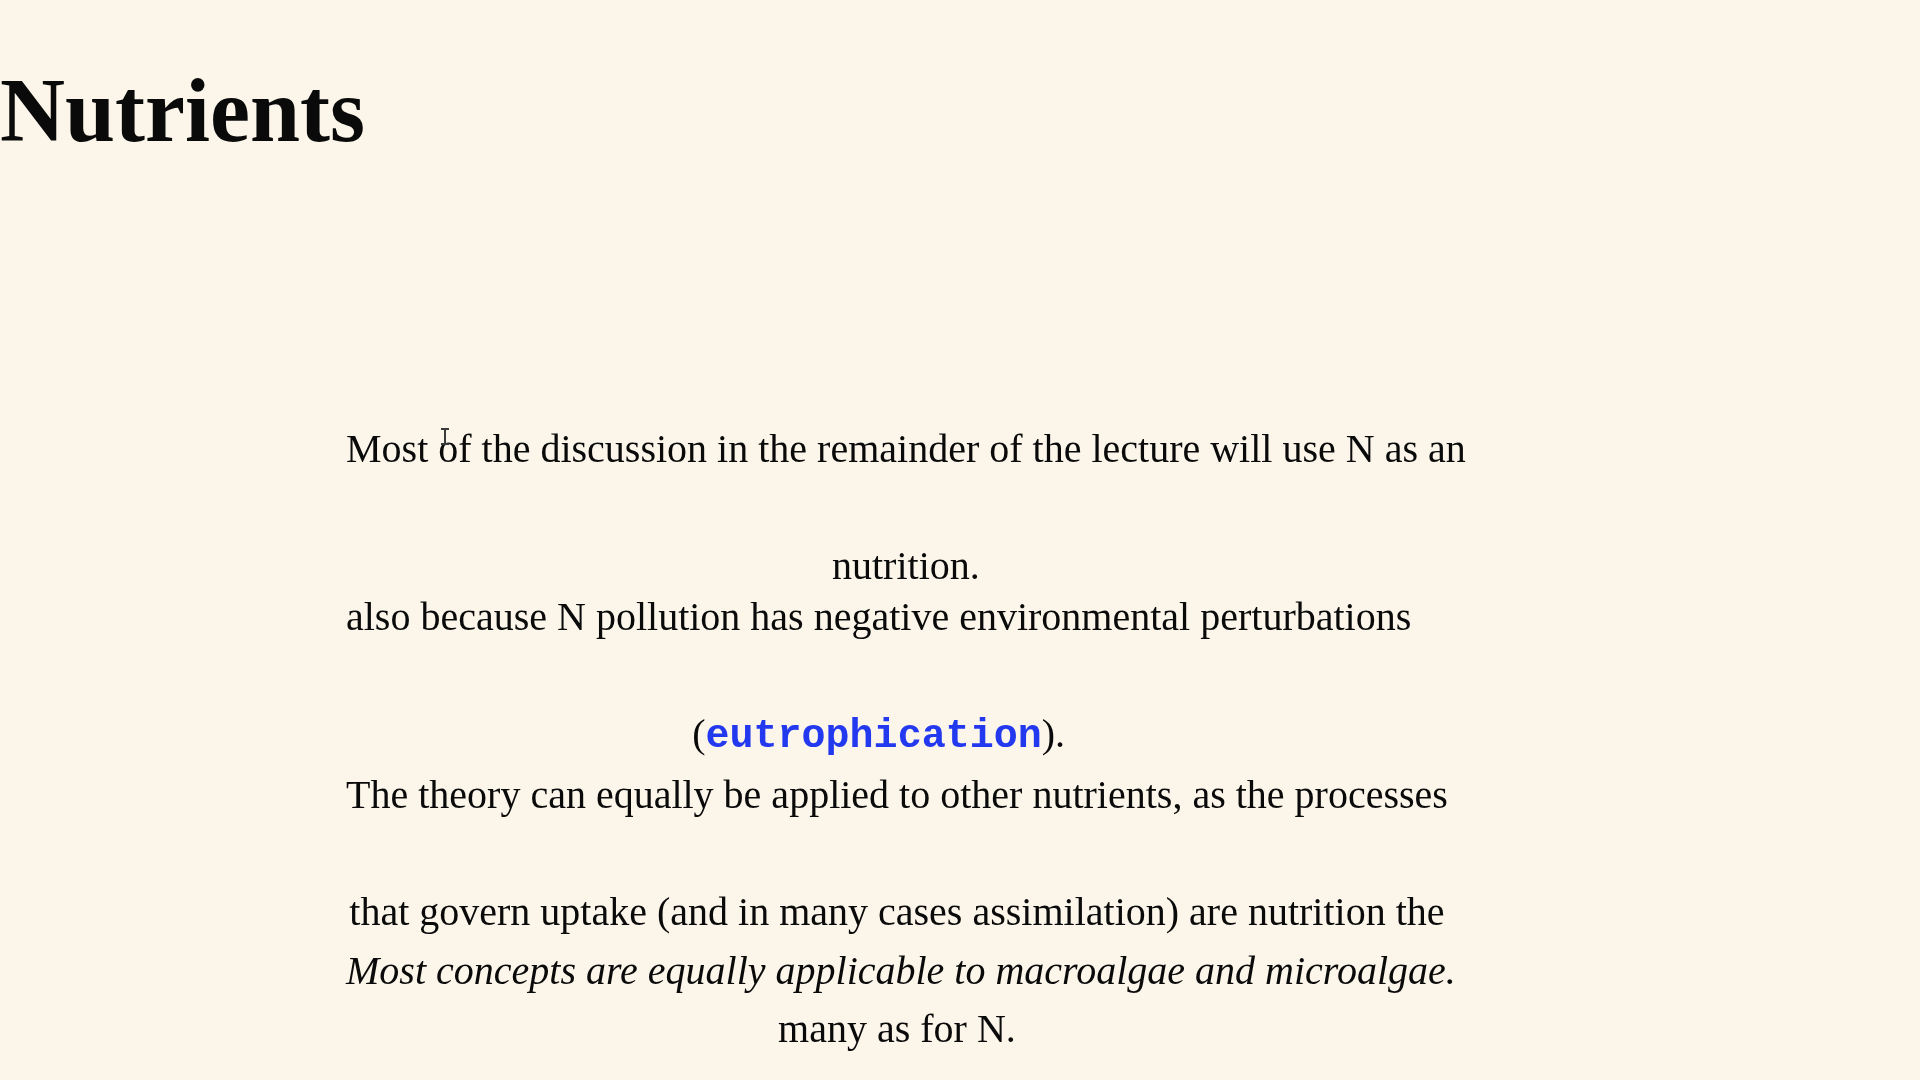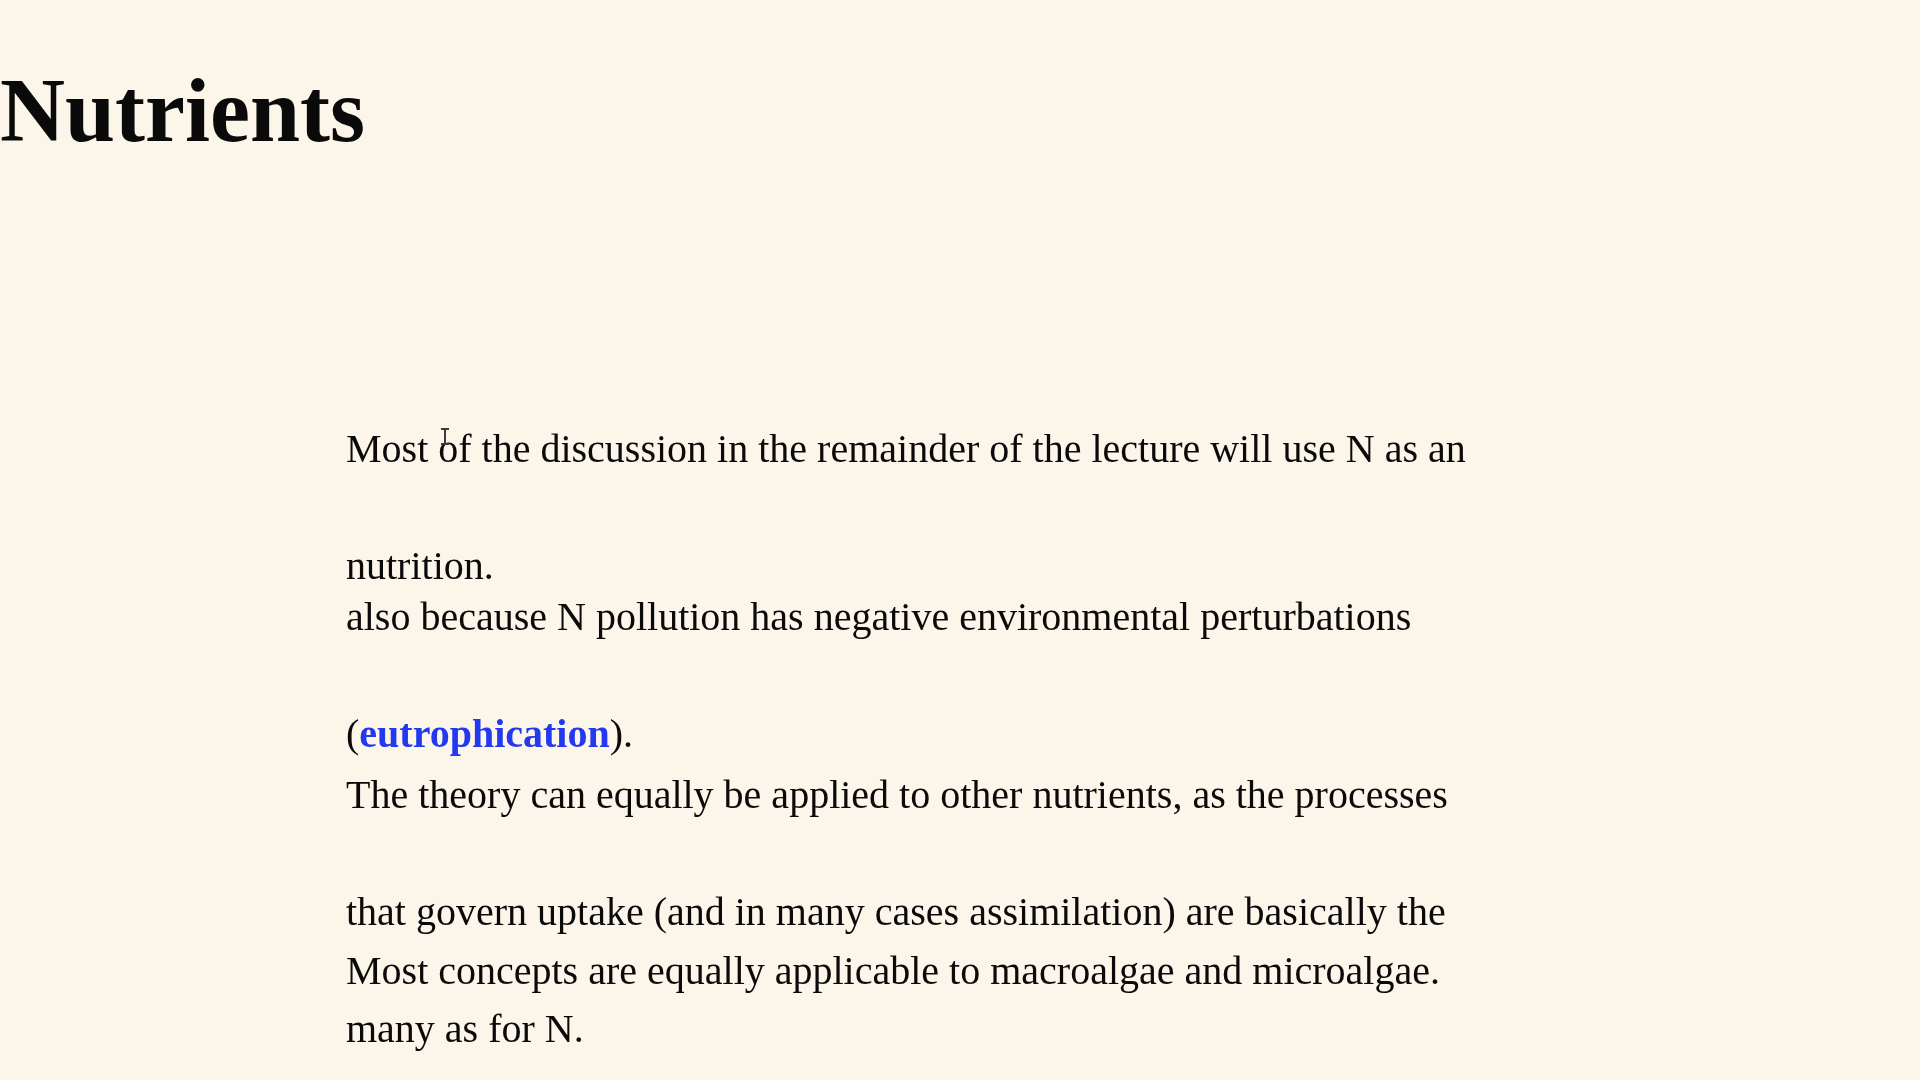--- a/index.html
+++ b/index.html
@@ -31,30 +31,32 @@
     margin: 0;
     color: var(--fg, #0a0a0a);
   }
   .para {
     position: absolute;
     left: 346px;
     font-size: 40px;
     line-height: 39px;
     white-space: pre;
     color: var(--fg, #0a0a0a);
+    text-align: center;
   }
   .p1 { top: 351px; }
   .p2 { top: 519px; }
   .p3 { top: 697px; }
-  .p4 { top: 873px; }
+  .p4 { top: 873px; font-style: italic; }
   .line { white-space: pre; }
   .link {
     color: var(--link, #2339f0);
     font-weight: bold;
     cursor: pointer;
+    font-family: Liberation Mono, monospace;
   }
   
   .ibeam {
     position: absolute;
     left: 440px;
     top: 428px;
     width: 10px;
     height: 17px;
   }
   .ibeam::before {
@@ -90,21 +92,21 @@
     <div class="line">nutrition.</div>
   </div>
 
   <div class="para p2">
     <div class="line">also because N pollution has negative environmental perturbations</div>
     <div class="line"><span>(</span><span class="link">eutrophication</span><span>).</span></div>
   </div>
 
   <div class="para p3">
     <div class="line">The theory can equally be applied to other nutrients, as the processes</div>
-    <div class="line">that govern uptake (and in many cases assimilation) are basically the</div>
+    <div class="line">that govern uptake (and in many cases assimilation) are nutrition the</div>
     <div class="line">many as for N.</div>
   </div>
 
   <div class="para p4">
     <div class="line">Most concepts are equally applicable to macroalgae and microalgae.</div>
   </div>
 
   <div class="ibeam"></div>
 
 </div>

